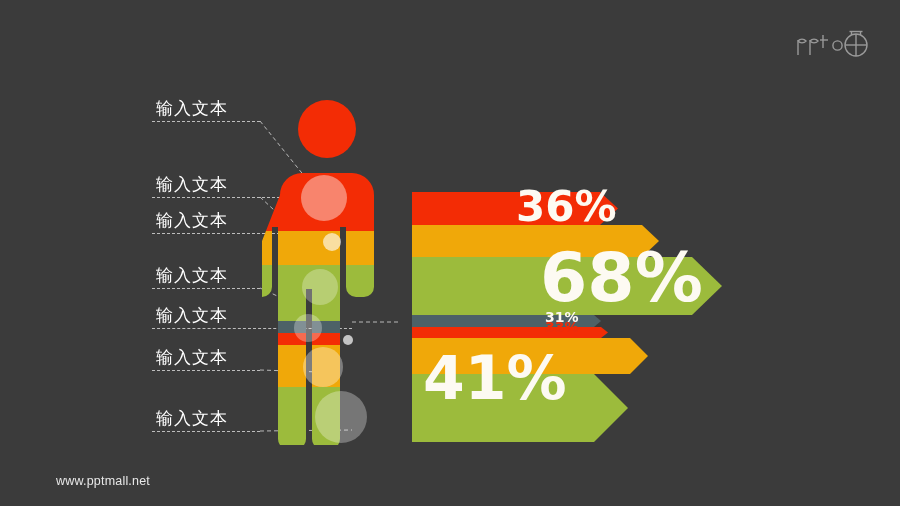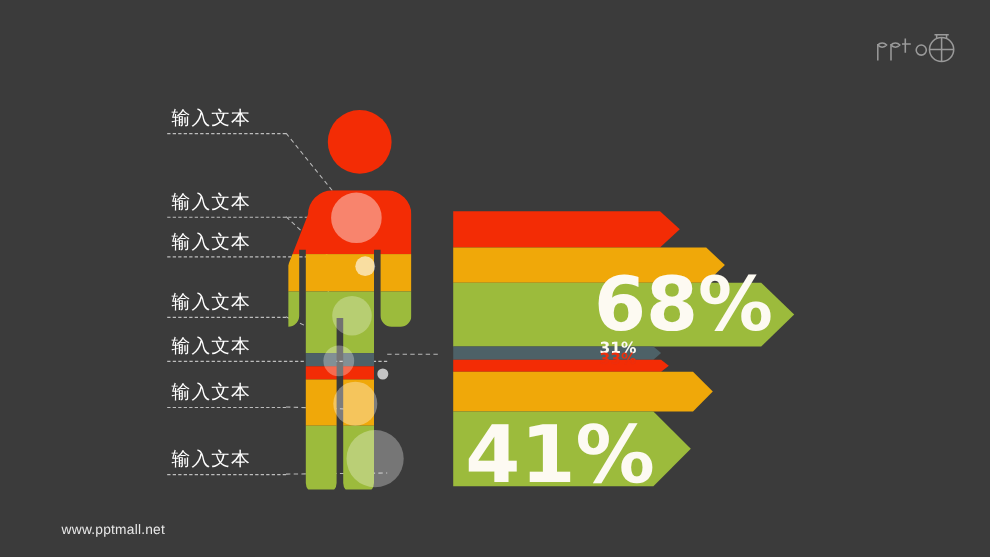--- a/index.html
+++ b/index.html
@@ -61,21 +61,21 @@
     white-space:nowrap;
     line-height:1;
   }
 
   .pct.p36{left:516px;top:186px;font-size:42px;}
   .pct.p42{left:566px;top:219px;font-size:38px;}
   .pct.p68{left:540px;top:244px;font-size:68px;}
   .pct.p31{left:545px;top:310px;font-size:14px;}
   .pct.p33{left:545px;top:320px;font-size:14px;color:#ee2d0a;text-align:center;}
   .pct.p47{left:536px;top:330px;font-size:40px;}
-  .pct.p41{left:423px;top:377px;font-size:72px;}
+  .pct.p41{left:423px;top:348px;font-size:60px;}
 </style>
 </head>
 <body>
 
 <div id="stage">
 
   <div id="logo">
     <svg width="90" height="42" viewBox="0 0 90 42" xmlns="http://www.w3.org/2000/svg">
       <g fill="none" stroke="#9a9a9a" stroke-width="1.4">
 
@@ -192,20 +192,23 @@
       <path d="M412 315 H594 L601 321 L594 327 H412 Z" fill="#4d6167"></path>
 
       <path d="M412 327 H601 L608 332.5 L601 338 H412 Z" fill="#f32c05"></path>
 
       <path d="M412 338 H630 L648 356 L630 374 H412 Z" fill="#f0a809"></path>
 
       <path d="M412 374 H594 L628 408 L594 442 H412 Z" fill="#9cbb3c"></path>
     </svg>
   </div>
 
+  <div class="pct p36">
+    <span>36%</span>
+  </div>
   <div class="pct p68">
     <span>68%</span>
   </div>
   <div class="pct p31">
     <span>31%</span>
   </div>
   <div class="pct p33">
     <span>33%</span>
   </div>
   <div class="pct p41">

